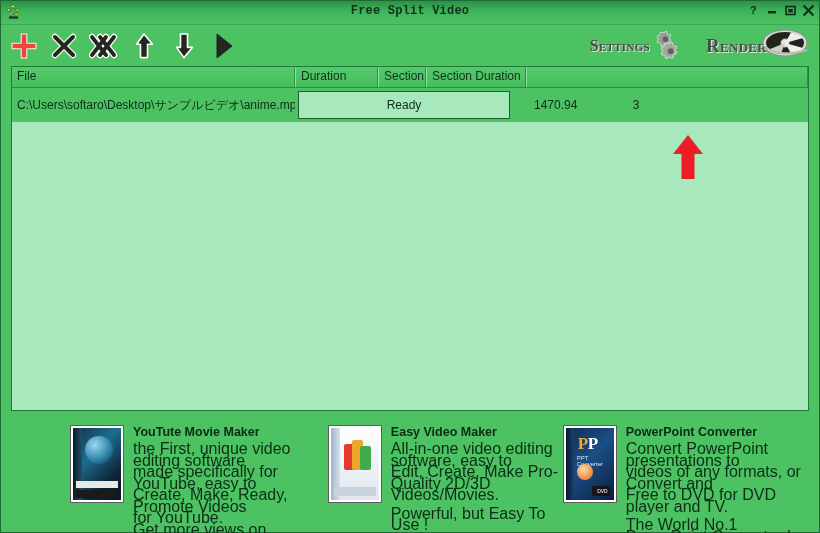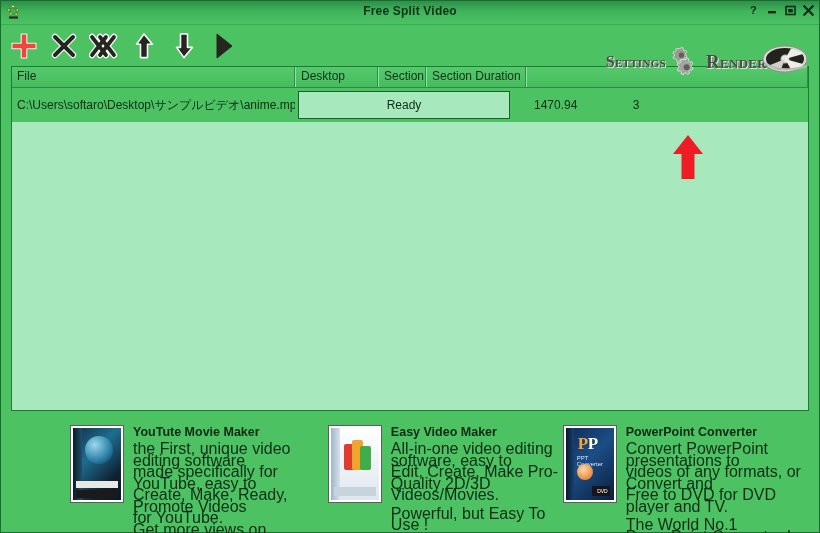--- a/index.html
+++ b/index.html
@@ -38,20 +38,21 @@
     width: 17px; height: 17px;
   }
   .title-text {
     position: absolute;
     left: 0; right: 0; top: 3px;
     text-align: center;
     font-size: 12px;
     font-weight: bold;
     color: #10321a;
     letter-spacing: .2px;
+    font-family: Liberation Mono, monospace;
   }
   .win-buttons {
     position: absolute;
     right: 4px; top: 2px;
     display: flex;
     align-items: center;
     gap: 5px;
   }
   .win-btn {
     color: #0e2d18;
@@ -81,25 +82,25 @@
   }
   .tb-btn {
     width: 30px; height: 30px;
     display: flex; align-items: center; justify-content: center;
     cursor: pointer;
   }
   .tb-btn svg { display: block; }
 
   .tb-right {
     position: absolute;
-    right: 10px; top: 16px;
+    right: 10px; top: 0;
     height: 41px;
     display: flex;
     align-items: center;
-    gap: 12px;
+    gap: 28px;
   }
   .brandbtn {
     display: flex;
     align-items: center;
     cursor: pointer;
   }
   .brandbtn .word {
     font-family: "Liberation Serif", serif;
     font-size: 16px;
     font-weight: bold;
@@ -379,21 +380,21 @@
         </span>
       </span>
 
     </div>
   </div>
 
   <div class="listwrap">
 
     <div class="hdr">
       <div class="cell c-file">File</div>
-      <div class="cell c-dur">Desktop</div>
+      <div class="cell c-dur">Duration</div>
       <div class="cell c-sec">Section</div>
       <div class="cell c-secdur">Section Duration</div>
       <div class="cell c-tail"></div>
     </div>
 
     <div class="rows">
 
       <div class="row">
         <div class="cell c-file cell-file">C:\Users\softaro\Desktop\サンプルビデオ\anime.mp4</div>
 

